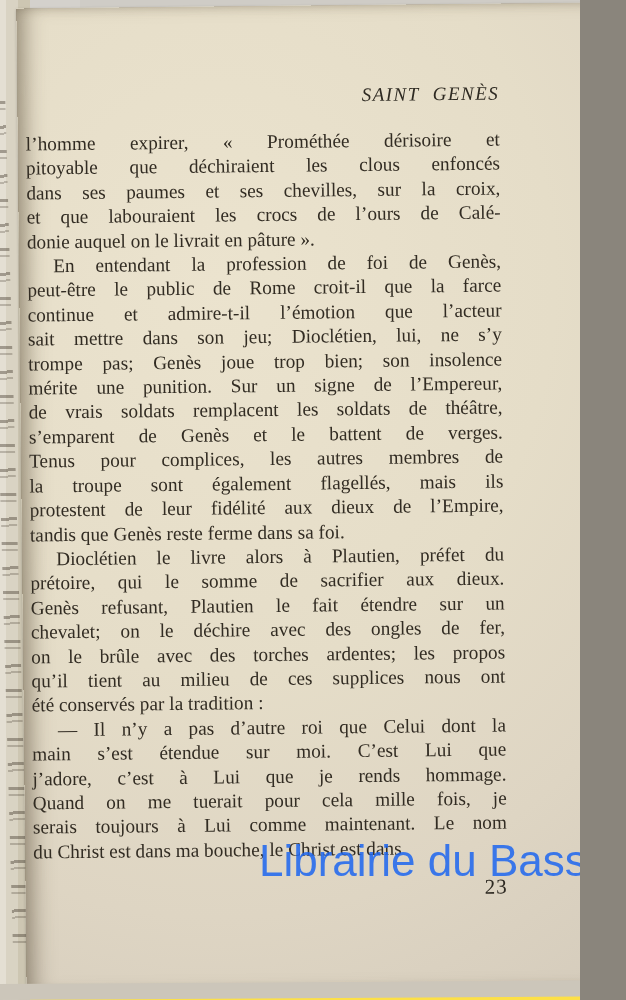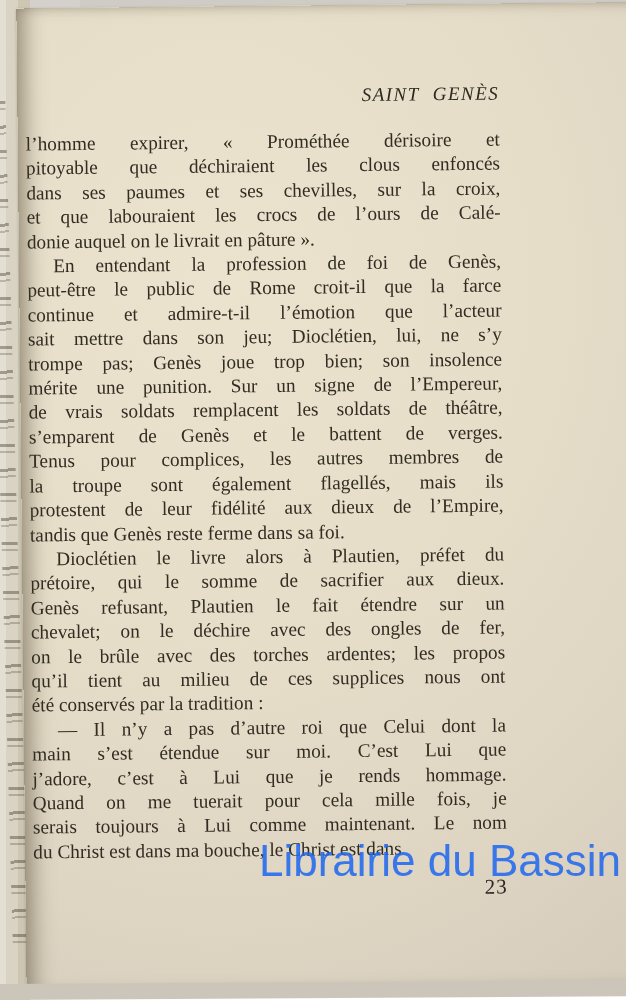--- a/index.html
+++ b/index.html
@@ -1,22 +1,22 @@
 <!DOCTYPE html>
 <html><head>
 <meta charset="utf-8">
 <style>
   html, body { margin: 0; padding: 0; }
   body { background: #8a857c; font-family: "Liberation Serif", serif; }
 
   .photo {
     position: relative;
-    width: 626px; height: 1000px;
+    width: 580px; height: 1000px;
     overflow: hidden;
-    background: #ffffff;
+    background: #fde047;
   }
 
   
   .top-backdrop {
     position: absolute; top: 0; left: 0; width: 100%; height: 20px;
     background: linear-gradient(to right, #d4d1cc 0 80px, #cfccc6 80px 100%);
   }
   
   .bottom-backdrop {
     position: absolute; bottom: 0; left: 0; width: 110%; height: 16px;

